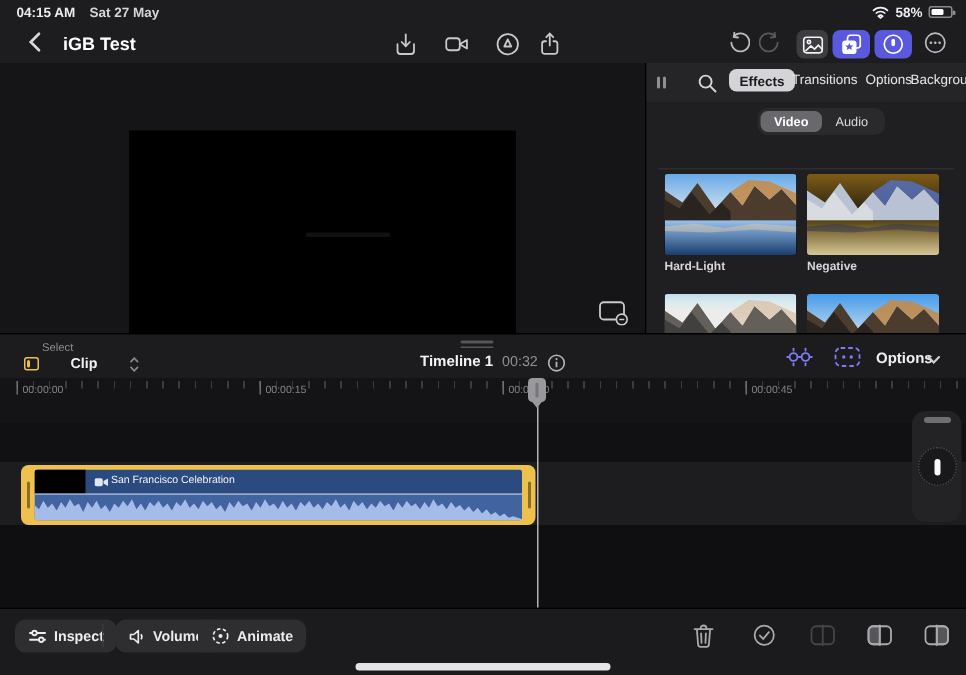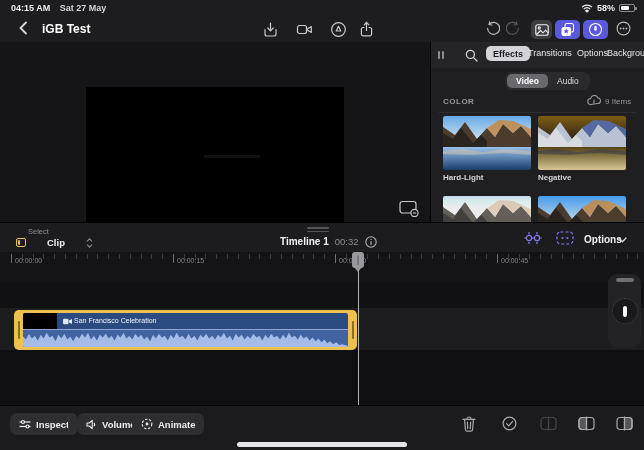--- a/index.html
+++ b/index.html
@@ -279,30 +279,20 @@
       <div class="tab" style="left:97px">Transitions</div>
       <div class="tab" style="left:146px">Options</div>
       <div class="tab" style="left:176px">Backgrounds</div>
     </div>
 
     <div class="seg-outer">
       <div class="seg sel">Video</div>
       <div class="seg">Audio</div>
     </div>
 
-    <div class="color-row">
-      <div class="color-title">COLOR</div>
-      <div class="cloud">
-        <svg width="14" height="11" viewBox="0 0 14 11" stroke="#98989d" stroke-width="1.1" fill="none" stroke-linecap="round">
-          <path d="M4,9.5 a3,3 0 0 1 -0.4,-6 a3.8,3.8 0 0 1 7.3,-0.6 a2.8,2.8 0 0 1 -0.4,5.6 z"></path>
-          <line x1="7" y1="5" x2="7" y2="8.2"></line>
-        </svg>
-      </div>
-      <div class="items-count">9 Items</div>
-    </div>
     <div class="panel-sep"></div>
 
     <div class="thumb fx-vivid" style="left:12px; top:74px">
       <svg width="88" height="54" viewBox="0 0 88 54" preserveAspectRatio="none">
         <defs>
           <linearGradient id="skyA" x2="0" y2="1">
               <stop offset="0" stop-color="#6fa9de"></stop>
               <stop offset="1" stop-color="#e9edee"></stop>
             </linearGradient>
           <linearGradient id="lakeA" x2="0" y2="1">

